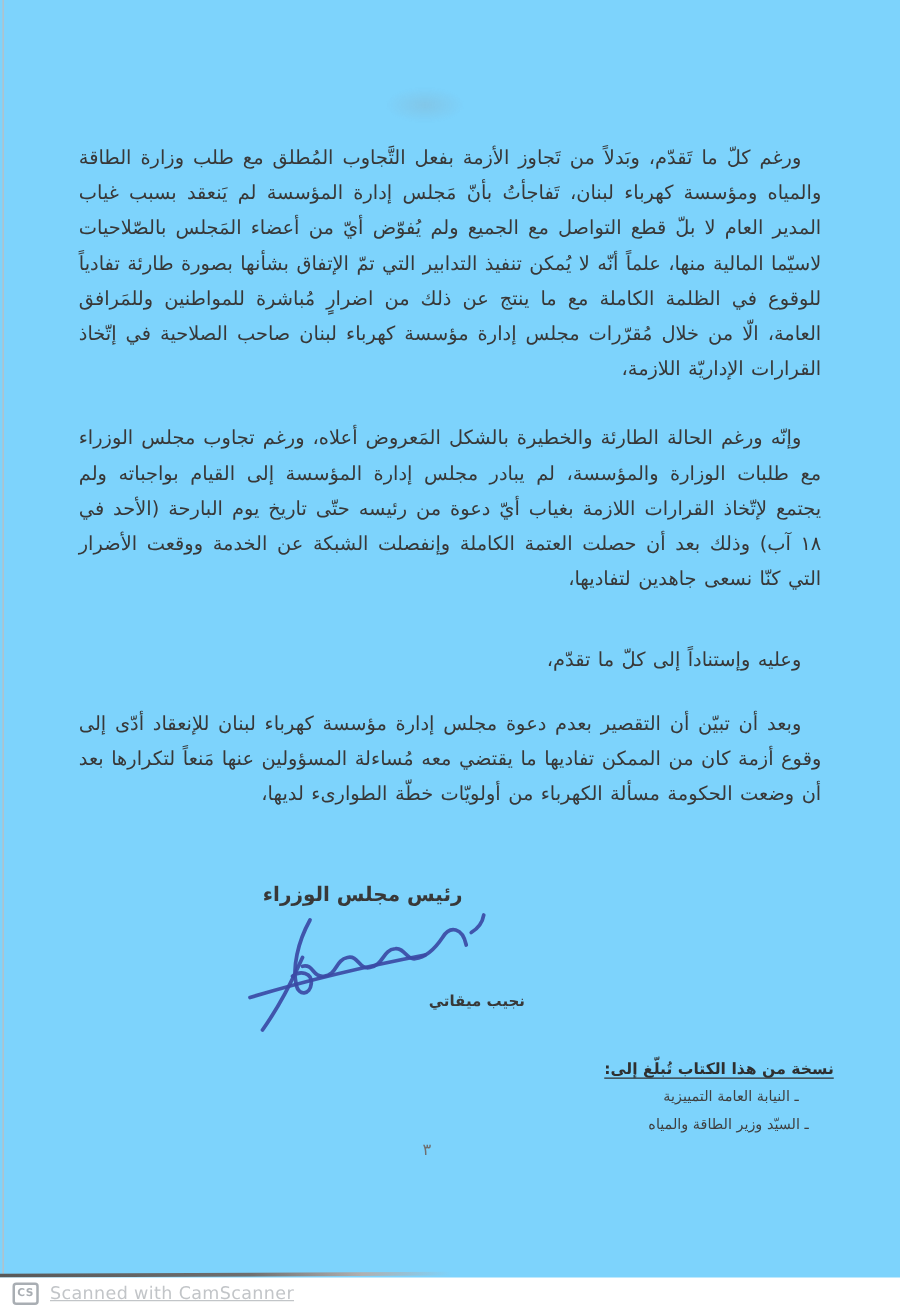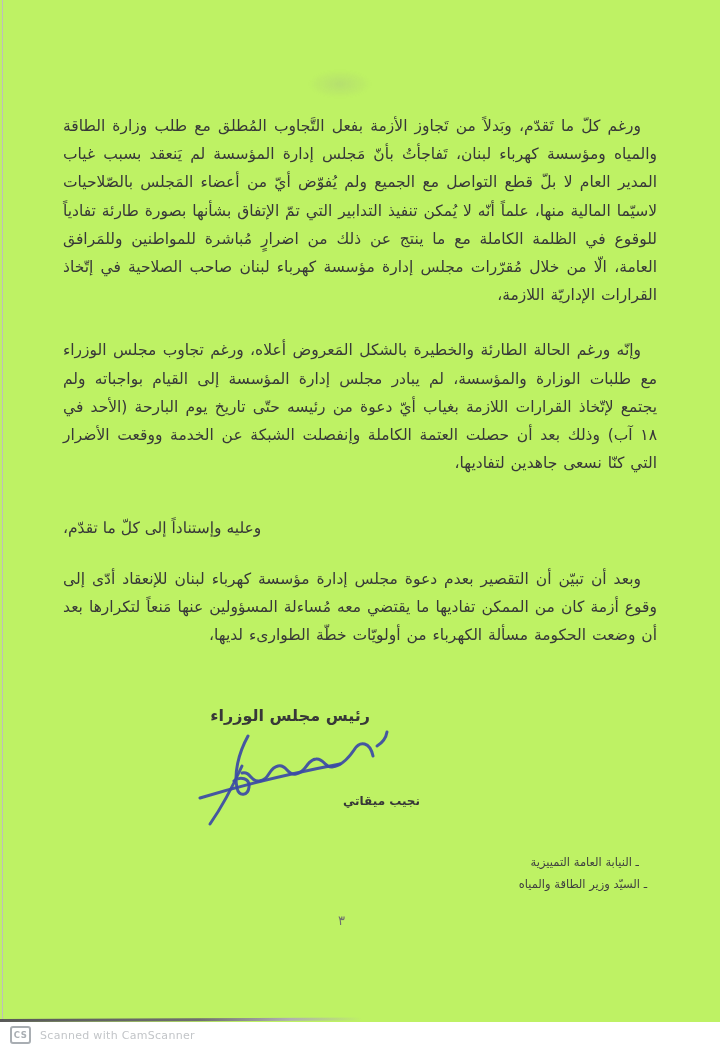--- a/index.html
+++ b/index.html
@@ -1,40 +1,40 @@
 <!DOCTYPE html>
 <html lang="ar" style="--ink: #383838; --signature-blue: #3b4aa5; --watermark-gray: #c2c5c8;"><head>
 <meta charset="utf-8">
 <style>
   html,body{margin:0;padding:0;}
   body{
     width:720px;height:1048px;overflow:hidden;position:relative;
     background:#ffffff;
     font-family:"DejaVu Sans",sans-serif;
   }
-  .frame{position:absolute;inset:0;background:#bef264;}
+  .frame{position:absolute;inset:0;background:#7dd3fc;}
   .left-edge{position:absolute;left:2px;top:0;width:1px;height:1019px;background:#bdbdbd;}
   .smudge{
     position:absolute;left:308px;top:70px;width:64px;height:28px;
     background:radial-gradient(ellipse at center, rgba(150,150,155,0.20), rgba(150,150,155,0) 70%);
     filter:blur(1px);
   }
   .content{
     position:absolute;top:112px;right:63px;left:63px;
     direction:rtl;
   }
   .para{
     margin:0 0 27px 0;
     font-size:15.5px;line-height:28.2px;
     text-align:justify;text-indent:16px;
     word-spacing:1px;
     color:var(--ink,#383838);
   }
   .para.p2{margin-bottom:37px;}
-  .para.p3{margin-bottom:22px;text-align:left;font-family:Liberation Serif, serif;}
+  .para.p3{margin-bottom:22px;text-align:right;}
   .para.p4{margin-bottom:33px;}
   .para.p5{margin-bottom:0;}
   .signoff{position:absolute;top:706px;left:140px;width:280px;height:132px;}
   .sig-title{
     position:absolute;top:0;left:30px;width:200px;text-align:right;
     direction:rtl;font-weight:bold;font-size:16px;color:var(--ink,#383838);
   }
   .sig-ink{position:absolute;top:20px;left:48px;width:212px;height:104px;}
   .sig-ink path{
     fill:none;stroke:var(--signature-blue,#3b4aa5);
@@ -60,21 +60,21 @@
   }
   .cam-bar{
     position:absolute;left:0;right:0;top:1022px;height:26px;background:#ffffff;
     display:flex;align-items:center;gap:9px;padding-left:10px;
   }
   .cs-badge{
     display:inline-flex;align-items:center;justify-content:center;
     width:17px;height:14px;border:2px solid #a9aeb3;border-radius:3px;
     color:#a9aeb3;font-weight:bold;font-size:8.5px;letter-spacing:0.5px;
   }
-  .cs-text{color:var(--watermark-gray,#c2c5c8);font-size:11px;letter-spacing:0.3px;}
+  .cs-text{color:var(--watermark-gray,#c2c5c8);font-size:14px;letter-spacing:0.3px;text-decoration:underline;}
 </style>
 </head>
 <body>
 
 <div class="frame">
 
   <div class="left-edge"></div>
   <div class="smudge"></div>
 
   <div class="content" dir="rtl" lang="ar">
@@ -90,20 +90,21 @@
       <path d="M199 6 C 198 12, 194 17, 189 20"></path>
       <path d="M185 30 C 182 16, 172 14, 166 24 C 160 33, 152 40, 144 41 C 137 42, 136 32, 128 33 C 118 34, 119 46, 108 48 C 99 50, 99 38, 90 40 C 80 42, 82 54, 71 55 C 62 56, 63 45, 54 47"></path>
       <path d="M60 10 C 50 28, 46 48, 49 62 C 51 71, 60 70, 61 61 C 62 52, 52 50, 46 55"></path>
       <path d="M12 72 C 45 62, 100 48, 152 38"></path>
       <path d="M54 40 C 44 62, 36 78, 22 98"></path>
     </svg>
     <div class="sig-name" lang="ar">نجيب ميقاتي</div>
   </div>
 
   <div class="cc" dir="rtl" lang="ar">
+    <div class="cc-heading">نسخة من هذا الكتاب تُبلّغ إلى:</div>
     <div class="cc-item i2">ـ النيابة العامة التمييزية</div>
     <div class="cc-item i1">ـ السيّد وزير الطاقة والمياه</div>
   </div>
 
   <div class="pagenum">٣</div>
 
   <div class="edge-shadow"></div>
 
   <div class="cam-bar">
     <span class="cs-badge">CS</span>

